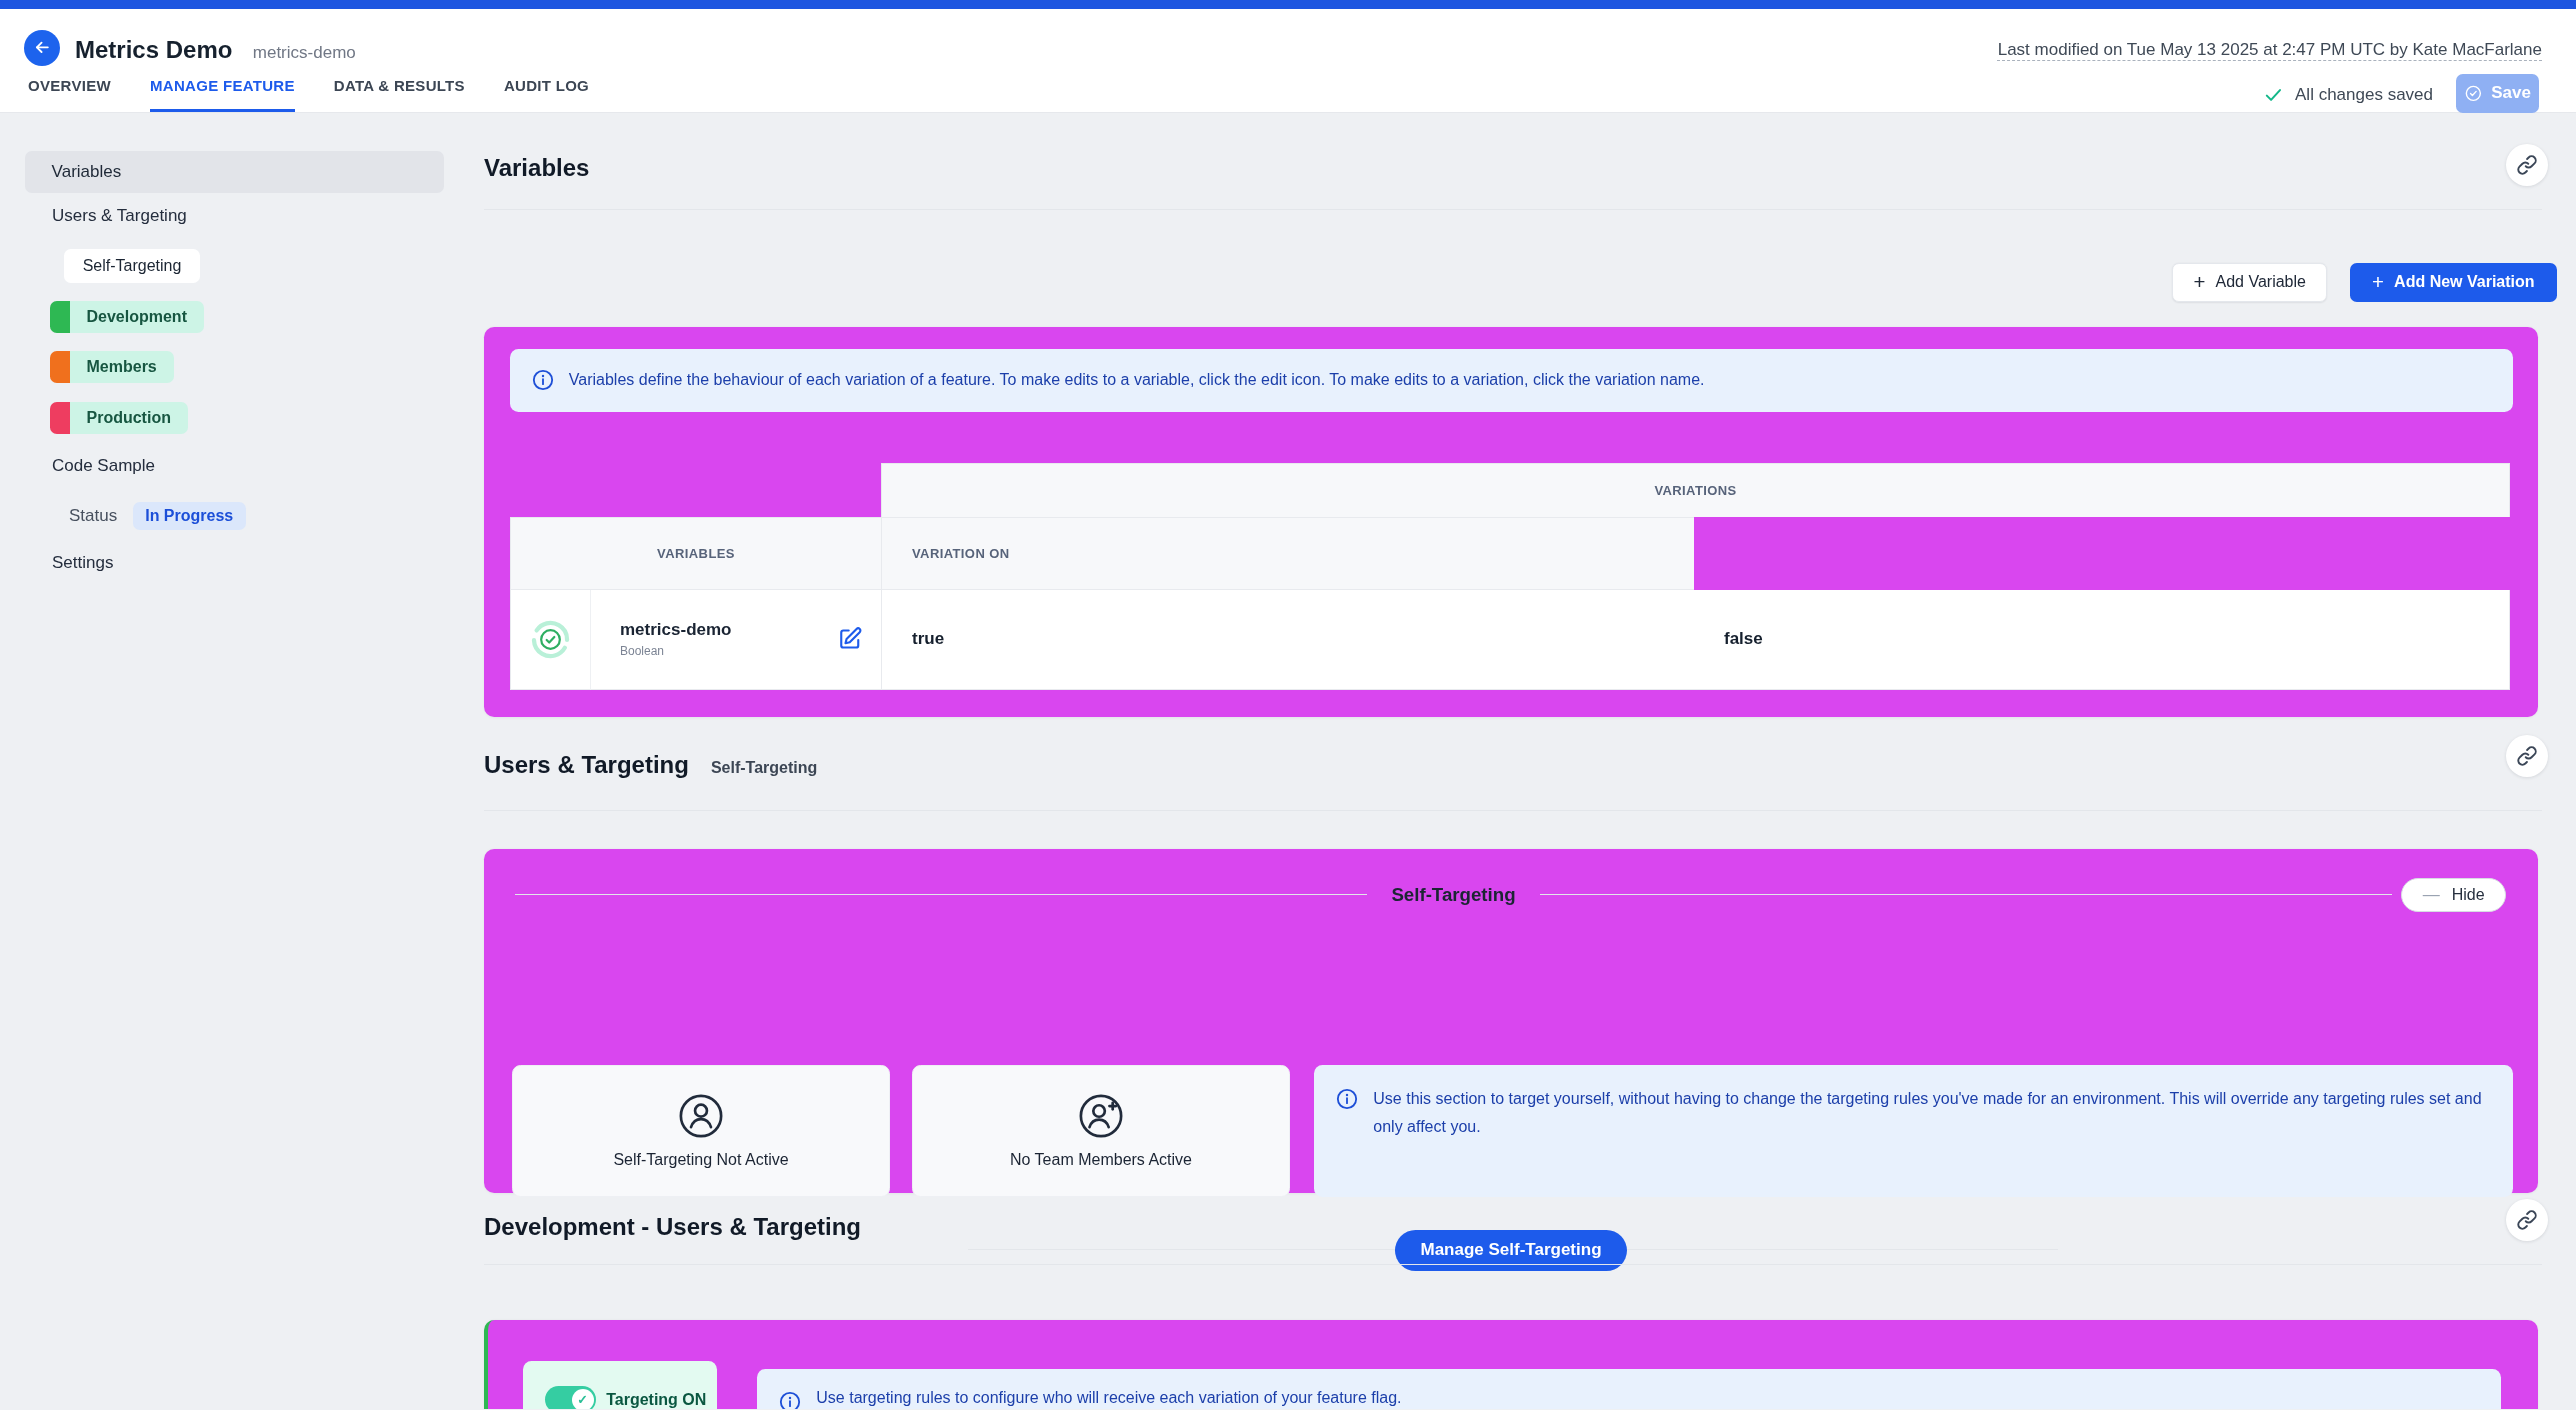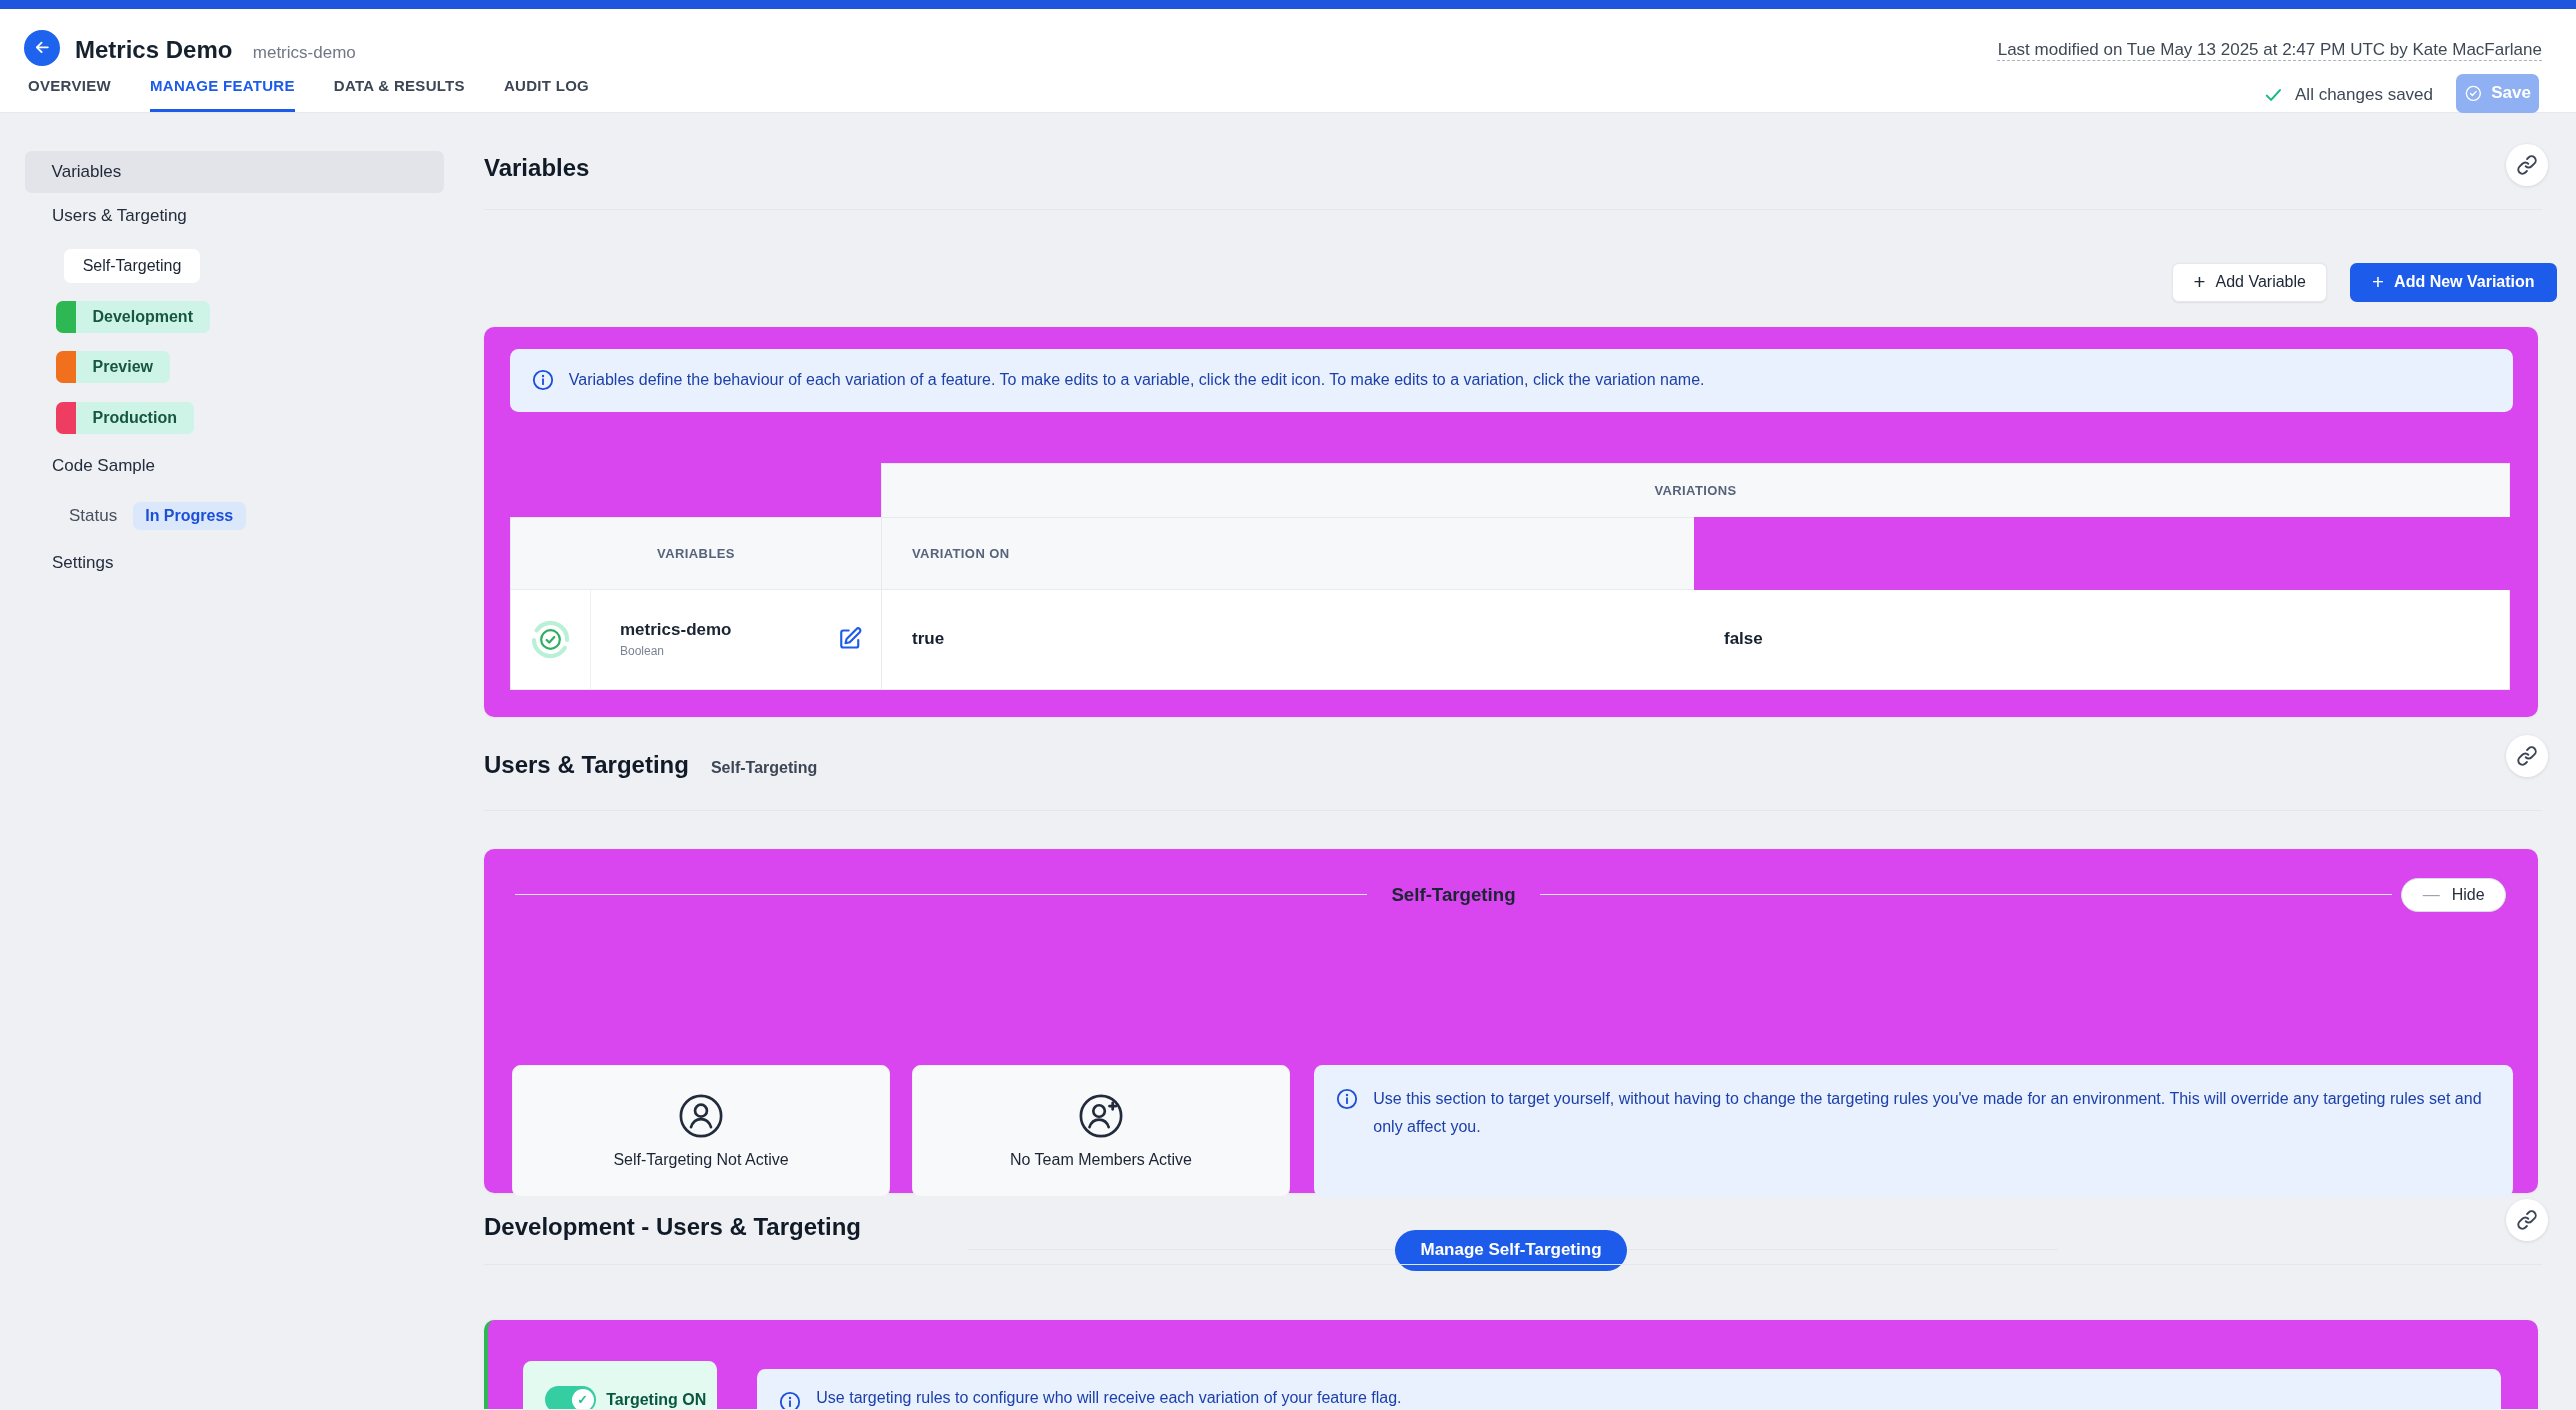--- a/index.html
+++ b/index.html
@@ -30,21 +30,21 @@
   
   .content { position:relative; height:1296px; background:#eef0f3; overflow:hidden; }
 
   
   .side-sel { position:absolute; left:24.6px; top:38px; width:419px; height:42px; background:#e2e4e9;
               border-radius:6.8px; display:flex; align-items:center; padding-left:27px;
               font-size:17px; color:#1f2937; cursor:pointer; }
   .side-item { position:absolute; left:52px; font-size:17px; color:#242d3d; cursor:pointer; }
   .pill-self { position:absolute; left:64px; top:136px; height:34px; background:#fff; border-radius:6.8px;
                display:flex; align-items:center; padding:0 18.7px; font-size:16px; color:#1b2533; cursor:pointer; }
-  .env-pill { position:absolute; left:56px; height:32px; display:flex; border-radius:6.8px; overflow:hidden; cursor:pointer; }
+  .env-pill { position:absolute; left:50px; height:32px; display:flex; border-radius:6.8px; overflow:hidden; cursor:pointer; }
   .env-strip { width:19.5px; }
   .env-body { background:#cdf4e6; display:flex; align-items:center; padding:0 17px;
               font-size:16px; font-weight:700; color:#175641; }
   .strip-dev { background:#2eb853; } .strip-prev { background:#f0701d; } .strip-prod { background:#ee3d60; }
   .status-row { position:absolute; left:52px; top:389px; display:flex; align-items:center; gap:15.3px; }
   .status-label { font-size:17px; color:#47505e;margin-left:17px; }
   .status-badge { background:#dbe7fb; color:#1c4fd8; font-size:16px; font-weight:700;
                   padding:5.1px 12.7px; border-radius:6.8px; cursor:default; }
 
   
@@ -185,21 +185,21 @@
     </div>
     <div class="side-item" style="top:93px;">Users &amp; Targeting</div>
     <div class="pill-self">Self-Targeting</div>
 
     <div class="env-pill" style="top:188px;">
       <div class="env-strip strip-dev"></div>
       <div class="env-body">Development</div>
     </div>
     <div class="env-pill" style="top:238px;">
       <div class="env-strip strip-prev"></div>
-      <div class="env-body">Preview</div>
+      <div class="env-body">Members</div>
     </div>
     <div class="env-pill" style="top:289px;">
       <div class="env-strip strip-prod"></div>
       <div class="env-body">Production</div>
     </div>
 
     <div class="side-item" style="top:343px;">Code Sample</div>
     <div class="status-row">
       <span class="status-label">Status</span>
       <span class="status-badge">In Progress</span>

